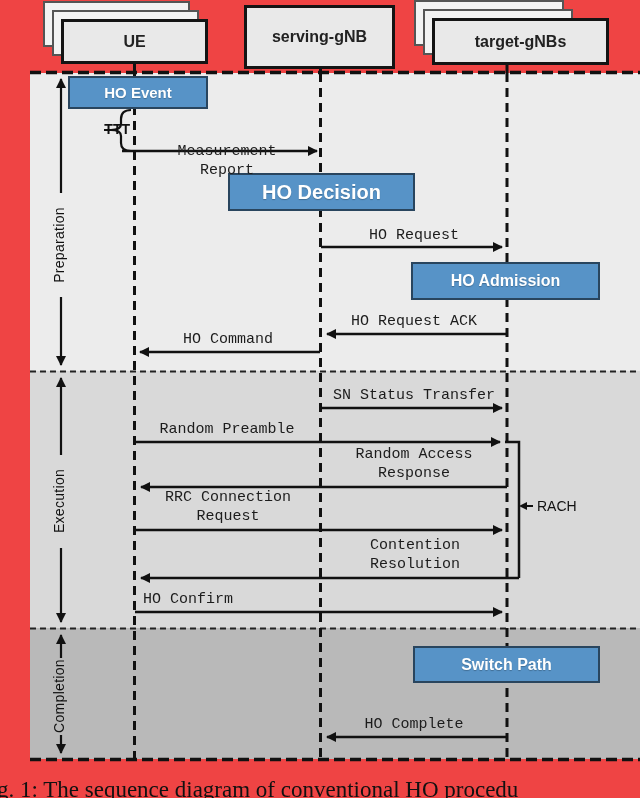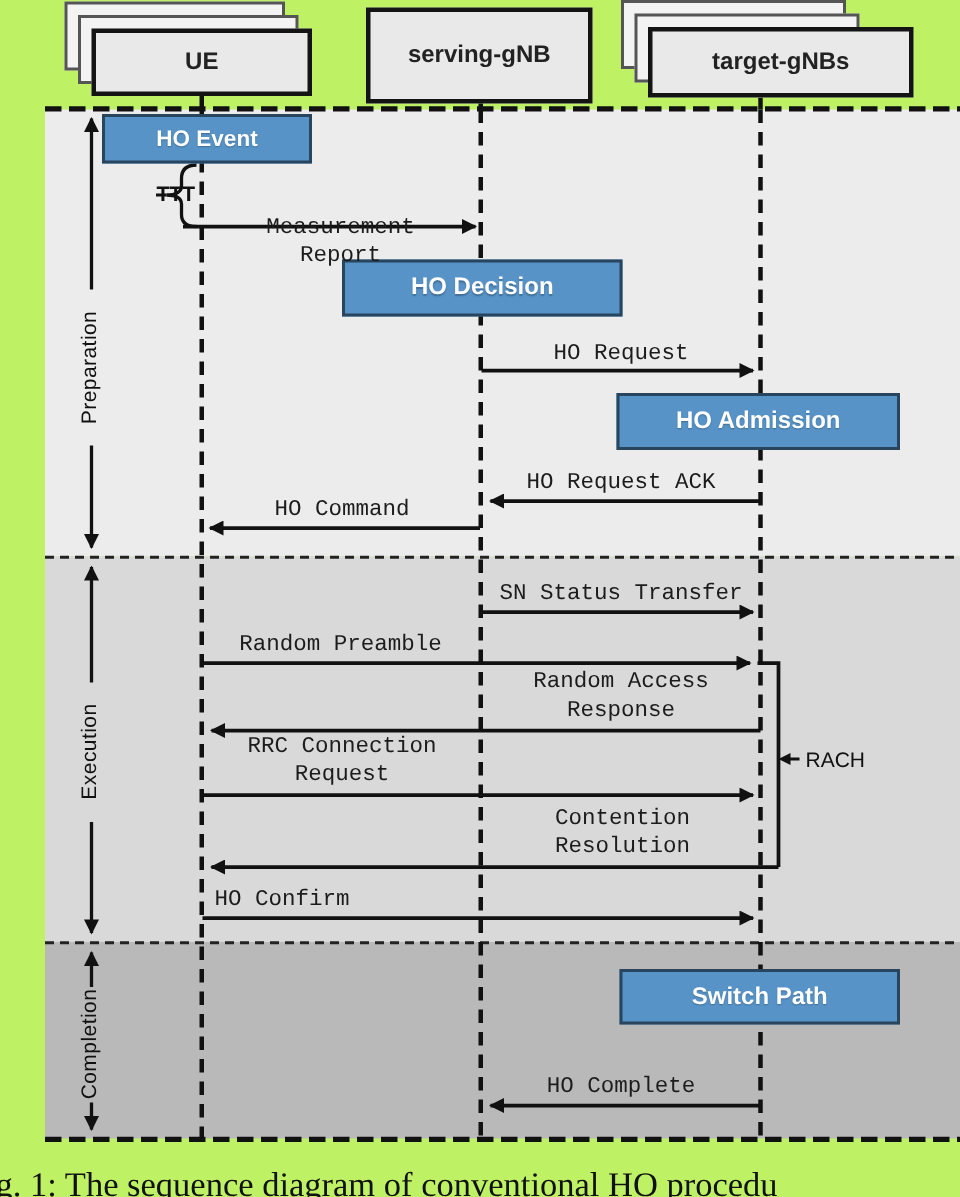--- a/index.html
+++ b/index.html
@@ -1,16 +1,16 @@
 <!DOCTYPE html>
 <html><head>
 <meta charset="utf-8">
 <style>
   html,body{margin:0;padding:0;background:#fff;}
-  .canvas{position:relative;width:640px;height:798px;background:#bef264;overflow:hidden;
+  .canvas{position:relative;width:640px;height:798px;background:#ef4444;overflow:hidden;
           font-family:"Liberation Sans",sans-serif;}
   .band{position:absolute;left:30px;width:610px;}
   .band-prep{top:73px;height:298px;background:#ececec;}
   .band-exec{top:371px;height:257px;background:#d9d9d9;}
   .band-comp{top:628px;height:131px;background:#b9b9b9;}
   svg.wires{position:absolute;left:0;top:0;z-index:2;}
   .node{position:absolute;background:#e9e9e9;border:3px solid #141414;box-sizing:border-box;
         display:flex;align-items:center;justify-content:center;z-index:3;
         font-weight:bold;font-size:16px;color:#222;}
   .node-back{position:absolute;background:#f3f3f3;border:2px solid #555;box-sizing:border-box;z-index:3;}
@@ -93,21 +93,21 @@
 
   <div class="node-back" style="left:414px;top:0px;width:150px;height:46px;"></div>
   <div class="node-back" style="left:423px;top:9px;width:150px;height:46px;"></div>
   <div class="node" style="left:432px;top:18px;width:177px;height:47px;">
     <span>target-gNBs</span>
   </div>
 
   <div class="action" style="left:68px;top:76px;width:140px;height:33px;">
     <span>HO Event</span>
   </div>
-  <div class="action" style="left:228px;top:173px;width:187px;height:38px;font-size:16px;">
+  <div class="action" style="left:228px;top:173px;width:187px;height:38px;font-size:20px;">
     <span>HO Decision</span>
   </div>
   <div class="action" style="left:413px;top:646px;width:187px;height:37px;font-size:16px;">
     <span>Switch Path</span>
   </div>
   <div class="action" style="left:411px;top:262px;width:189px;height:38px;font-size:16px;">
     <span>HO Admission</span>
   </div>
 
   <div class="phase" style="left:59px;top:245px;">Preparation</div>

